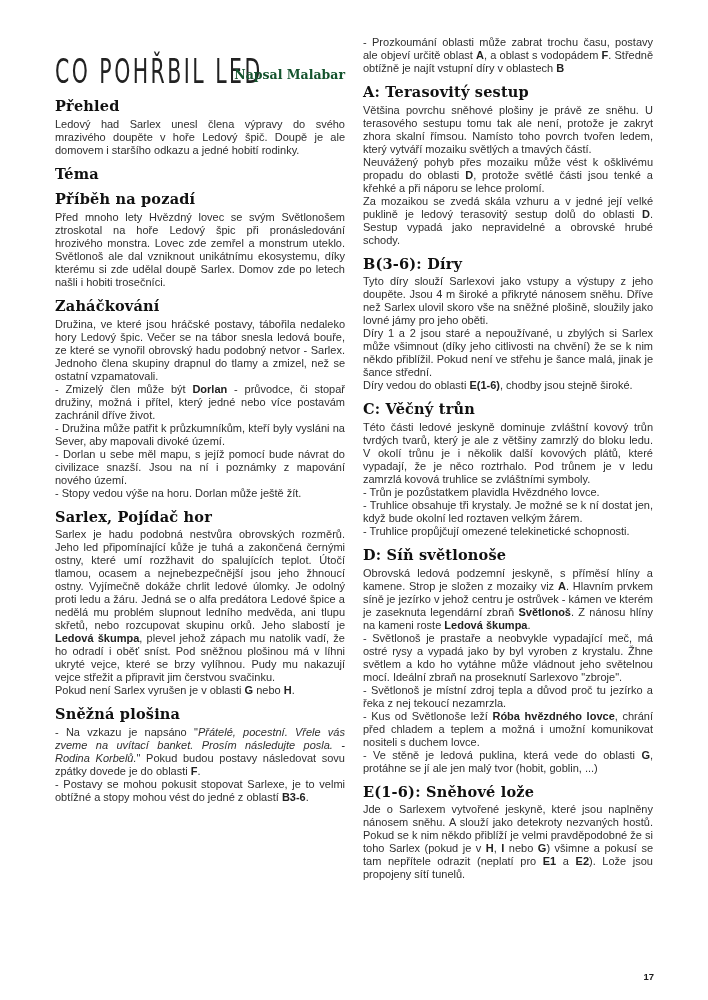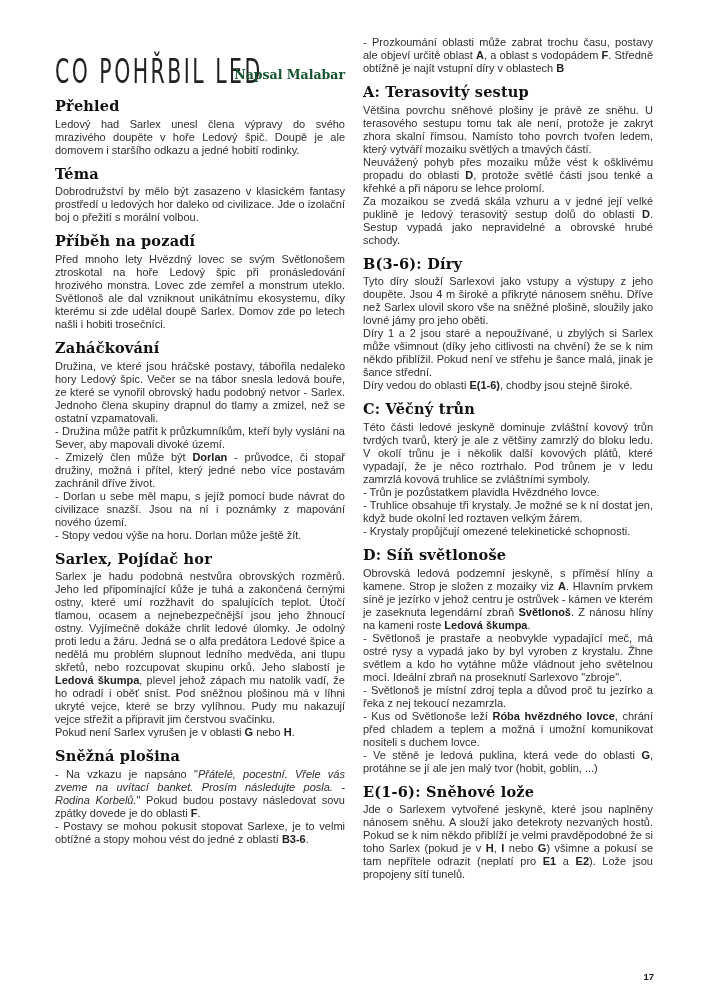--- a/index.html
+++ b/index.html
@@ -82,27 +82,26 @@
 <div class="page">
   <div class="content">
     <div class="col">
       <div class="doc-header">
         <span class="doc-title">Co pohřbil led</span>
         <span class="doc-author">Napsal Malabar</span>
       </div>
     <h2 class="section-heading">Přehled</h2>
         <p class="para">Ledový had Sarlex unesl člena výpravy do svého mrazivého doupěte v hoře Ledový špič. Doupě je ale domovem i staršího odkazu a jedné hobití rodinky.</p>
         <h2 class="section-heading">Téma</h2>
-        <p class="para">Dobrodružství by mělo být zasazeno v klasickém fantasy prostředí u ledových hor daleko od civilizace. Jde o izolační boj o přežití s morální volbou.</p>
         <h2 class="section-heading">Příběh na pozadí</h2>
         <p class="para">Před mnoho lety Hvězdný lovec se svým Světlonošem ztroskotal na hoře Ledový špic při pronásledování hrozivého monstra. Lovec zde zemřel a monstrum uteklo. Světlonoš ale dal vzniknout unikátnímu ekosystemu, díky kterému si zde udělal doupě Sarlex. Domov zde po letech našli i hobiti trosečníci.</p>
         <h2 class="section-heading">Zaháčkování</h2>
         <p class="para">Družina, ve které jsou hráčské postavy, tábořila nedaleko hory Ledový špic. Večer se na tábor snesla ledová bouře, ze které se vynořil obrovský hadu podobný netvor - Sarlex. Jednoho člena skupiny drapnul do tlamy a zmizel, než se ostatní vzpamatovali.</p>
+        <p class="para">- Zmizelý člen může být <b>Dorlan</b> - průvodce, či stopař družiny, možná i přítel, který jedné nebo více postavám zachránil dříve život.</p>
         <p class="para">- Družina může patřit k průzkumníkům, kteří byly vysláni na Sever, aby mapovali divoké území.</p>
-        <p class="para">- Zmizelý člen může být <b>Dorlan</b> - průvodce, či stopař družiny, možná i přítel, který jedné nebo více postavám zachránil dříve život.</p>
         <p class="para">- Dorlan u sebe měl mapu, s jejíž pomocí bude návrat do civilizace snazší. Jsou na ní i poznámky z mapování nového území.</p>
         <p class="para">- Stopy vedou výše na horu. Dorlan může ještě žít.</p>
         <h2 class="section-heading">Sarlex, Pojídač hor</h2>
         <p class="para">Sarlex je hadu podobná nestvůra obrovských rozměrů. Jeho led připomínající kůže je tuhá a zakončená černými ostny, které umí rozžhavit do spalujících teplot. Útočí tlamou, ocasem a nejnebezpečnější jsou jeho žhnoucí ostny. Vyjímečně dokáže chrlit ledové úlomky. Je odolný proti ledu a žáru. Jedná se o alfa predátora Ledové špice a nedělá mu problém slupnout ledního medvěda, ani tlupu skřetů, nebo rozcupovat skupinu orků. Jeho slabostí je <b>Ledová škumpa</b>, plevel jehož zápach mu natolik vadí, že ho odradí i oběť sníst. Pod sněžnou plošinou má v líhni ukryté vejce, které se brzy vylíhnou. Pudy mu nakazují vejce střežit a připravit jim čerstvou svačinku.</p>
         <p class="para">Pokud není Sarlex vyrušen je v oblasti <b>G</b> nebo <b>H</b>.</p>
         <h2 class="section-heading">Sněžná plošina</h2>
         <p class="para">- Na vzkazu je napsáno "<i>Přátelé, pocestní. Vřele vás zveme na uvítací banket. Prosím následujte posla. - Rodina Korbelů.</i>" Pokud budou postavy následovat sovu zpátky dovede je do oblasti <b>F</b>.</p>
         <p class="para">- Postavy se mohou pokusit stopovat Sarlexe, je to velmi obtížné a stopy mohou vést do jedné z oblastí <b>B3-6</b>.</p>
       </div>
     <div class="col">
@@ -112,21 +111,21 @@
         <p class="para">Neuvážený pohyb přes mozaiku může vést k ošklivému propadu do oblasti <b>D</b>, protože světlé části jsou tenké a křehké a při náporu se lehce prolomí.</p>
         <p class="para">Za mozaikou se zvedá skála vzhuru a v jedné její velké puklině je ledový terasovitý sestup dolů do oblasti <b>D</b>. Sestup vypadá jako nepravidelné a obrovské hrubé schody.</p>
         <h2 class="section-heading">B(3-6): Díry</h2>
         <p class="para">Tyto díry slouží Sarlexovi jako vstupy a výstupy z jeho doupěte. Jsou 4 m široké a přikryté nánosem sněhu. Dříve než Sarlex ulovil skoro vše na sněžné plošině, sloužily jako lovné jámy pro jeho oběti.</p>
         <p class="para">Díry 1 a 2 jsou staré a nepoužívané, u zbylých si Sarlex může všimnout (díky jeho citlivosti na chvění) že se k nim někdo přiblížil. Pokud není ve střehu je šance malá, jinak je šance střední.</p>
         <p class="para">Díry vedou do oblasti <b>E(1-6)</b>, chodby jsou stejně široké.</p>
         <h2 class="section-heading">C: Věčný trůn</h2>
         <p class="para">Této části ledové jeskyně dominuje zvláštní kovový trůn tvrdých tvarů, který je ale z většiny zamrzlý do bloku ledu. V okolí trůnu je i několik další kovových plátů, které vypadají, že je něco roztrhalo. Pod trůnem je v ledu zamrzlá kovová truhlice se zvláštními symboly.</p>
         <p class="para">- Trůn je pozůstatkem plavidla Hvězdného lovce.</p>
         <p class="para">- Truhlice obsahuje tři krystaly. Je možné se k ní dostat jen, když bude okolní led roztaven velkým žárem.</p>
-        <p class="para">- Krystaly propůjčují omezené telekinetické schopnosti.</p>
+        <p class="para">- Truhlice propůjčují omezené telekinetické schopnosti.</p>
         <h2 class="section-heading">D: Síň světlonoše</h2>
         <p class="para">Obrovská ledová podzemní jeskyně, s příměsí hlíny a kamene. Strop je složen z mozaiky viz <b>A</b>. Hlavním prvkem síně je jezírko v jehož centru je ostrůvek - kámen ve kterém je zaseknuta legendární zbraň <b>Světlonoš</b>. Z nánosu hlíny na kameni roste <b>Ledová škumpa</b>.</p>
         <p class="para">- Světlonoš je prastaře a neobvykle vypadající meč, má ostré rysy a vypadá jako by byl vyroben z krystalu. Žhne světlem a kdo ho vytáhne může vládnout jeho světelnou mocí. Ideální zbraň na proseknutí Sarlexovo "zbroje".</p>
         <p class="para">- Světlonoš je místní zdroj tepla a důvod proč tu jezírko a řeka z nej tekoucí nezamrzla.</p>
         <p class="para">- Kus od Světlonoše leží <b>Róba hvězdného lovce</b>, chrání před chladem a teplem a možná i umožní komunikovat nositeli s duchem lovce.</p>
         <p class="para">- Ve stěně je ledová puklina, která vede do oblasti <b>G</b>, protáhne se jí ale jen malý tvor (hobit, goblin, ...)</p>
         <h2 class="section-heading">E(1-6): Sněhové lože</h2>
         <p class="para">Jde o Sarlexem vytvořené jeskyně, které jsou naplněny nánosem sněhu. A slouží jako detekroty nezvaných hostů. Pokud se k nim někdo přiblíží je velmi pravděpodobné že si toho Sarlex (pokud je v <b>H</b>, <b>I</b> nebo <b>G</b>) všimne a pokusí se tam nepřítele odrazit (neplatí pro <b>E1</b> a <b>E2</b>). Lože jsou propojeny sítí tunelů.</p>
       </div>
   </div>

